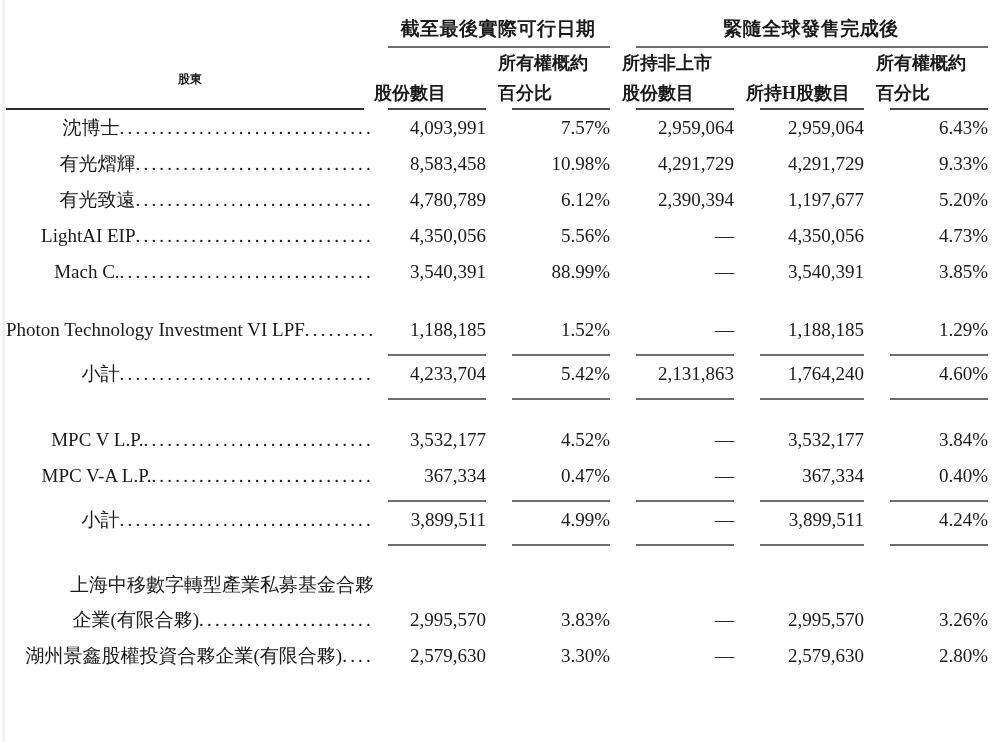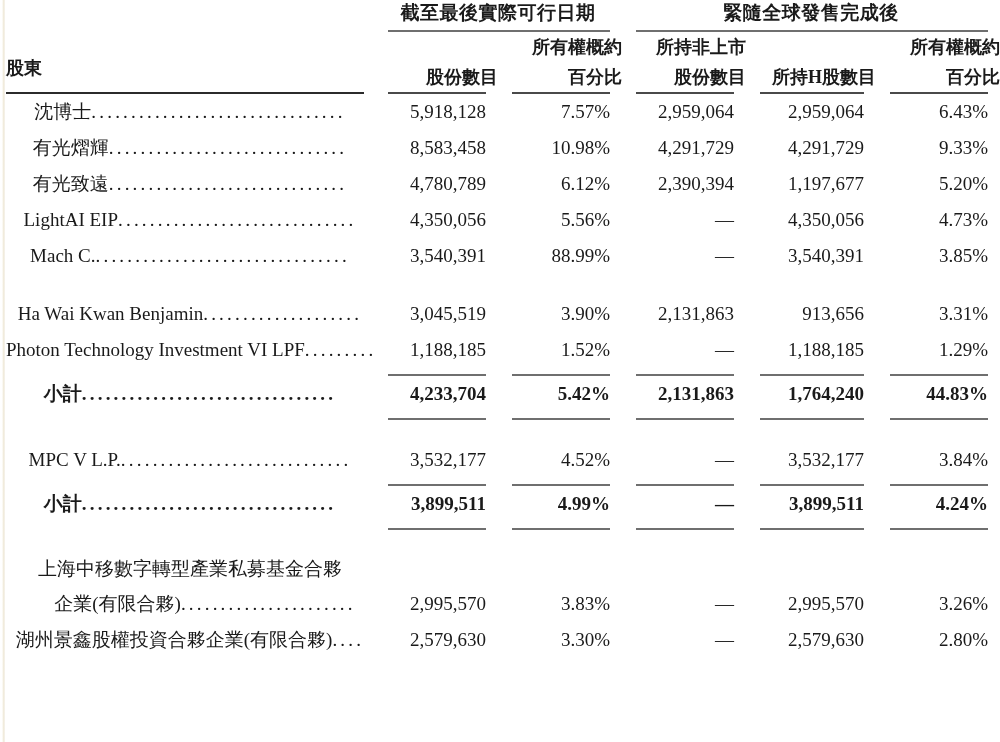--- a/index.html
+++ b/index.html
@@ -20,21 +20,21 @@
     position: absolute;
     left: 2px;
     top: 0;
     width: 3px;
     height: 742px;
     background: linear-gradient(to right, #ffffff 0%, #f0ead8 45%, #e8e0cc 70%, #ffffff 100%);
     opacity: .85;
   }
   .sheet {
     position: absolute;
-    left: 0; top: 0;
+    left: 0; top: 16px;
     width: 1000px;
     height: 532px;
   }
   table.tbl {
     border-collapse: collapse;
     width: 1000px;
     table-layout: fixed;
   }
   col.c-name  { width: 374px; }
   col.c-n1    { width: 124px; }
@@ -59,52 +59,52 @@
     white-space: nowrap;
   }
   .rule-grp {
     height: 0;
     border-bottom: 2px solid #6f6f6f;
     margin: 0 12px 0 14px;
   }
   .gap-cell { }
 
   .sub-head {
-    text-align: right;
+    text-align: left;
     font-weight: bold;
     font-size: 18px;
     line-height: 30px;
     white-space: nowrap;
   }
   .sub-head .l1 { display: block; }
   .sub-head .l2 { display: block; }
 
   .hd-name {
     font-weight: bold;
-    font-size: 18px;
-    text-align: left;
+    font-size: 12px;
+    text-align: center;
     padding-left: 6px;
-    padding-bottom: 12px;
+    padding-bottom: 20px;
   }
   .rule-col {
     height: 0;
     border-bottom: 2px solid #4a4a4a;
     margin: 0 12px 0 14px;
   }
   .rule-name {
     height: 0;
     border-bottom: 2px solid #2b2b2b;
     margin: 0 10px 0 6px;
   }
 
   
   .row-label {
     font-size: 19px;
     line-height: 36px;
-    text-align: center;
+    text-align: right;
     padding-left: 6px;
     white-space: nowrap;
     overflow: hidden;
   }
   .row-label .leader {
     letter-spacing: 3.2px;
     color: #1a1a1a;
   }
 
   .num {
@@ -112,21 +112,21 @@
     line-height: 36px;
     text-align: right;
     padding-right: 12px;
     white-space: nowrap;
     font-variant-numeric: lining-nums;
   }
   .dash { text-align: right; padding-right: 12px; font-size: 19px; line-height: 36px; }
 
   tr.subtotal .row-label,
   tr.subtotal .num,
-  tr.subtotal .dash { font-weight: bold; }
+  tr.subtotal .dash { font-weight: normal; }
 
   
   tr.rule-above td.rl { height: 8px; }
   .mini-rule {
     height: 0;
     border-bottom: 2px solid #6f6f6f;
     margin: 0 12px 0 14px;
   }
   .spacer-row td { height: 22px; }
 
@@ -206,21 +206,21 @@
           </td>
       <td>
             <div class="rule-col"></div>
           </td>
     </tr>
 
     </tbody>
       <tbody id="body-rows">
         <tr>
           <td class="row-label"><span>沈博士</span><span class="leader">................................</span></td>
-          <td class="num">5,918,128</td>
+          <td class="num">4,093,991</td>
           <td class="num">7.57%</td>
           <td class="num">2,959,064</td>
           <td class="num">2,959,064</td>
           <td class="num">6.43%</td>
         </tr>
         <tr>
           <td class="row-label"><span>有光熠輝</span><span class="leader">..............................</span></td>
           <td class="num">8,583,458</td>
           <td class="num">10.98%</td>
           <td class="num">4,291,729</td>
@@ -253,28 +253,20 @@
         </tr>
         <tr class="spacer-row">
           <td></td>
           <td></td>
           <td></td>
           <td></td>
           <td></td>
           <td></td>
         </tr>
         <tr>
-          <td class="row-label"><span>Ha Wai Kwan Benjamin</span><span class="leader">....................</span></td>
-          <td class="num">3,045,519</td>
-          <td class="num">3.90%</td>
-          <td class="num">2,131,863</td>
-          <td class="num">913,656</td>
-          <td class="num">3.31%</td>
-        </tr>
-        <tr>
           <td class="row-label"><span>Photon Technology Investment VI LPF</span><span class="leader">.........</span></td>
           <td class="num">1,188,185</td>
           <td class="num">1.52%</td>
           <td class="dash">—</td>
           <td class="num">1,188,185</td>
           <td class="num">1.29%</td>
         </tr>
         <tr class="rule-above">
           <td class="rl"></td>
           <td class="rl">
@@ -292,21 +284,21 @@
           <td class="rl">
             <div class="mini-rule"></div>
           </td>
         </tr>
         <tr class="subtotal">
           <td class="row-label"><span>小計</span><span class="leader">................................</span></td>
           <td class="num">4,233,704</td>
           <td class="num">5.42%</td>
           <td class="num">2,131,863</td>
           <td class="num">1,764,240</td>
-          <td class="num">44.83%</td>
+          <td class="num">4.60%</td>
         </tr>
         <tr class="rule-above">
           <td class="rl"></td>
           <td class="rl">
             <div class="mini-rule"></div>
           </td>
           <td class="rl">
             <div class="mini-rule"></div>
           </td>
           <td class="rl">
@@ -327,20 +319,28 @@
           <td></td>
           <td></td>
         </tr>
         <tr>
           <td class="row-label"><span>MPC V L.P.</span><span class="leader">.............................</span></td>
           <td class="num">3,532,177</td>
           <td class="num">4.52%</td>
           <td class="dash">—</td>
           <td class="num">3,532,177</td>
           <td class="num">3.84%</td>
+        </tr>
+        <tr>
+          <td class="row-label"><span>MPC V-A L.P.</span><span class="leader">............................</span></td>
+          <td class="num">367,334</td>
+          <td class="num">0.47%</td>
+          <td class="dash">—</td>
+          <td class="num">367,334</td>
+          <td class="num">0.40%</td>
         </tr>
         <tr class="rule-above">
           <td class="rl"></td>
           <td class="rl">
             <div class="mini-rule"></div>
           </td>
           <td class="rl">
             <div class="mini-rule"></div>
           </td>
           <td class="rl">

